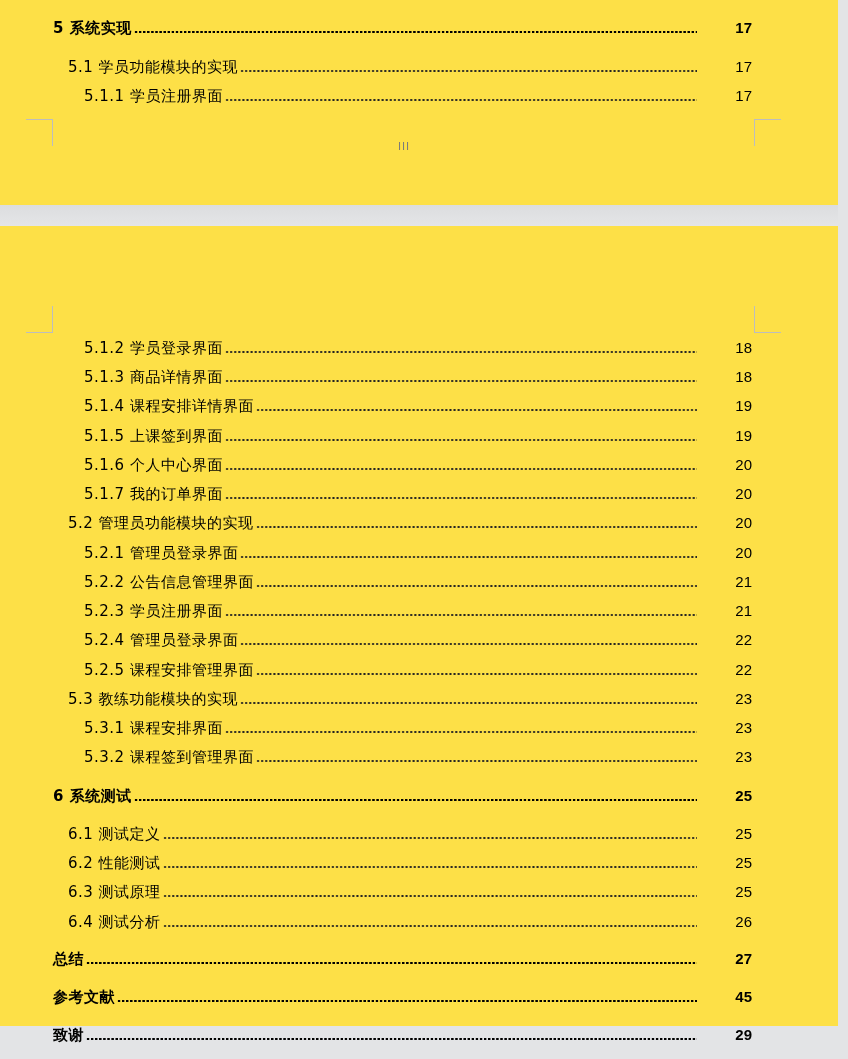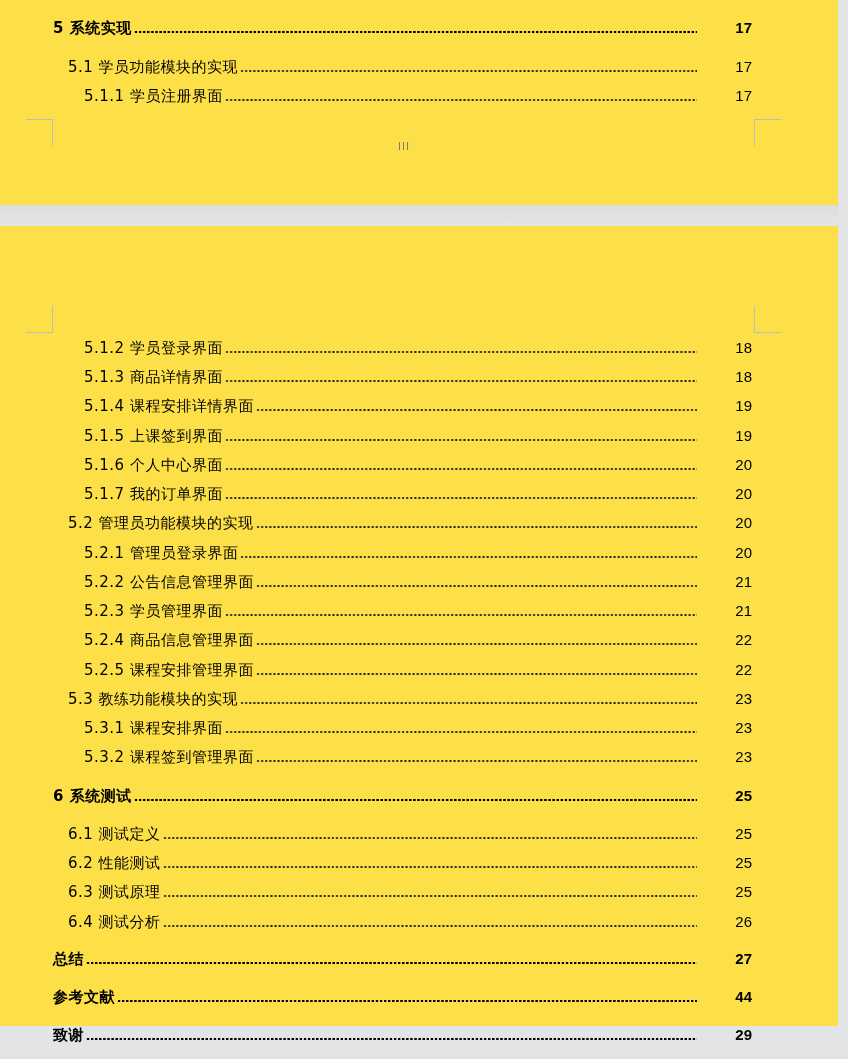--- a/index.html
+++ b/index.html
@@ -116,26 +116,26 @@
       <span class="label">5.2.1 管理员登录界面</span>
       <span class="leader"></span>
       <span class="pg">20</span>
     </div>
   <div class="toc-line lvl3" style="top:347px">
       <span class="label">5.2.2 公告信息管理界面</span>
       <span class="leader"></span>
       <span class="pg">21</span>
     </div>
   <div class="toc-line lvl3" style="top:376px">
-      <span class="label">5.2.3 学员管理界面</span>
+      <span class="label">5.2.3 学员注册界面</span>
       <span class="leader"></span>
       <span class="pg">21</span>
     </div>
   <div class="toc-line lvl3" style="top:405px">
-      <span class="label">5.2.4 商品信息管理界面</span>
+      <span class="label">5.2.4 管理员登录界面</span>
       <span class="leader"></span>
       <span class="pg">22</span>
     </div>
   <div class="toc-line lvl3" style="top:435px">
       <span class="label">5.2.5 课程安排管理界面</span>
       <span class="leader"></span>
       <span class="pg">22</span>
     </div>
   <div class="toc-line lvl2" style="top:464px">
       <span class="label">5.3 教练功能模块的实现</span>
@@ -178,20 +178,20 @@
       <span class="pg">26</span>
     </div>
   <div class="toc-line lvl1" style="top:724px">
       <span class="label">总结</span>
       <span class="leader"></span>
       <span class="pg">27</span>
     </div>
   <div class="toc-line lvl1" style="top:762px">
       <span class="label">参考文献</span>
       <span class="leader"></span>
-      <span class="pg">44</span>
+      <span class="pg">45</span>
     </div>
   <div class="toc-line lvl1" style="top:800px">
       <span class="label">致谢</span>
       <span class="leader"></span>
       <span class="pg">29</span>
     </div>
 </div>
 
 </body></html>

